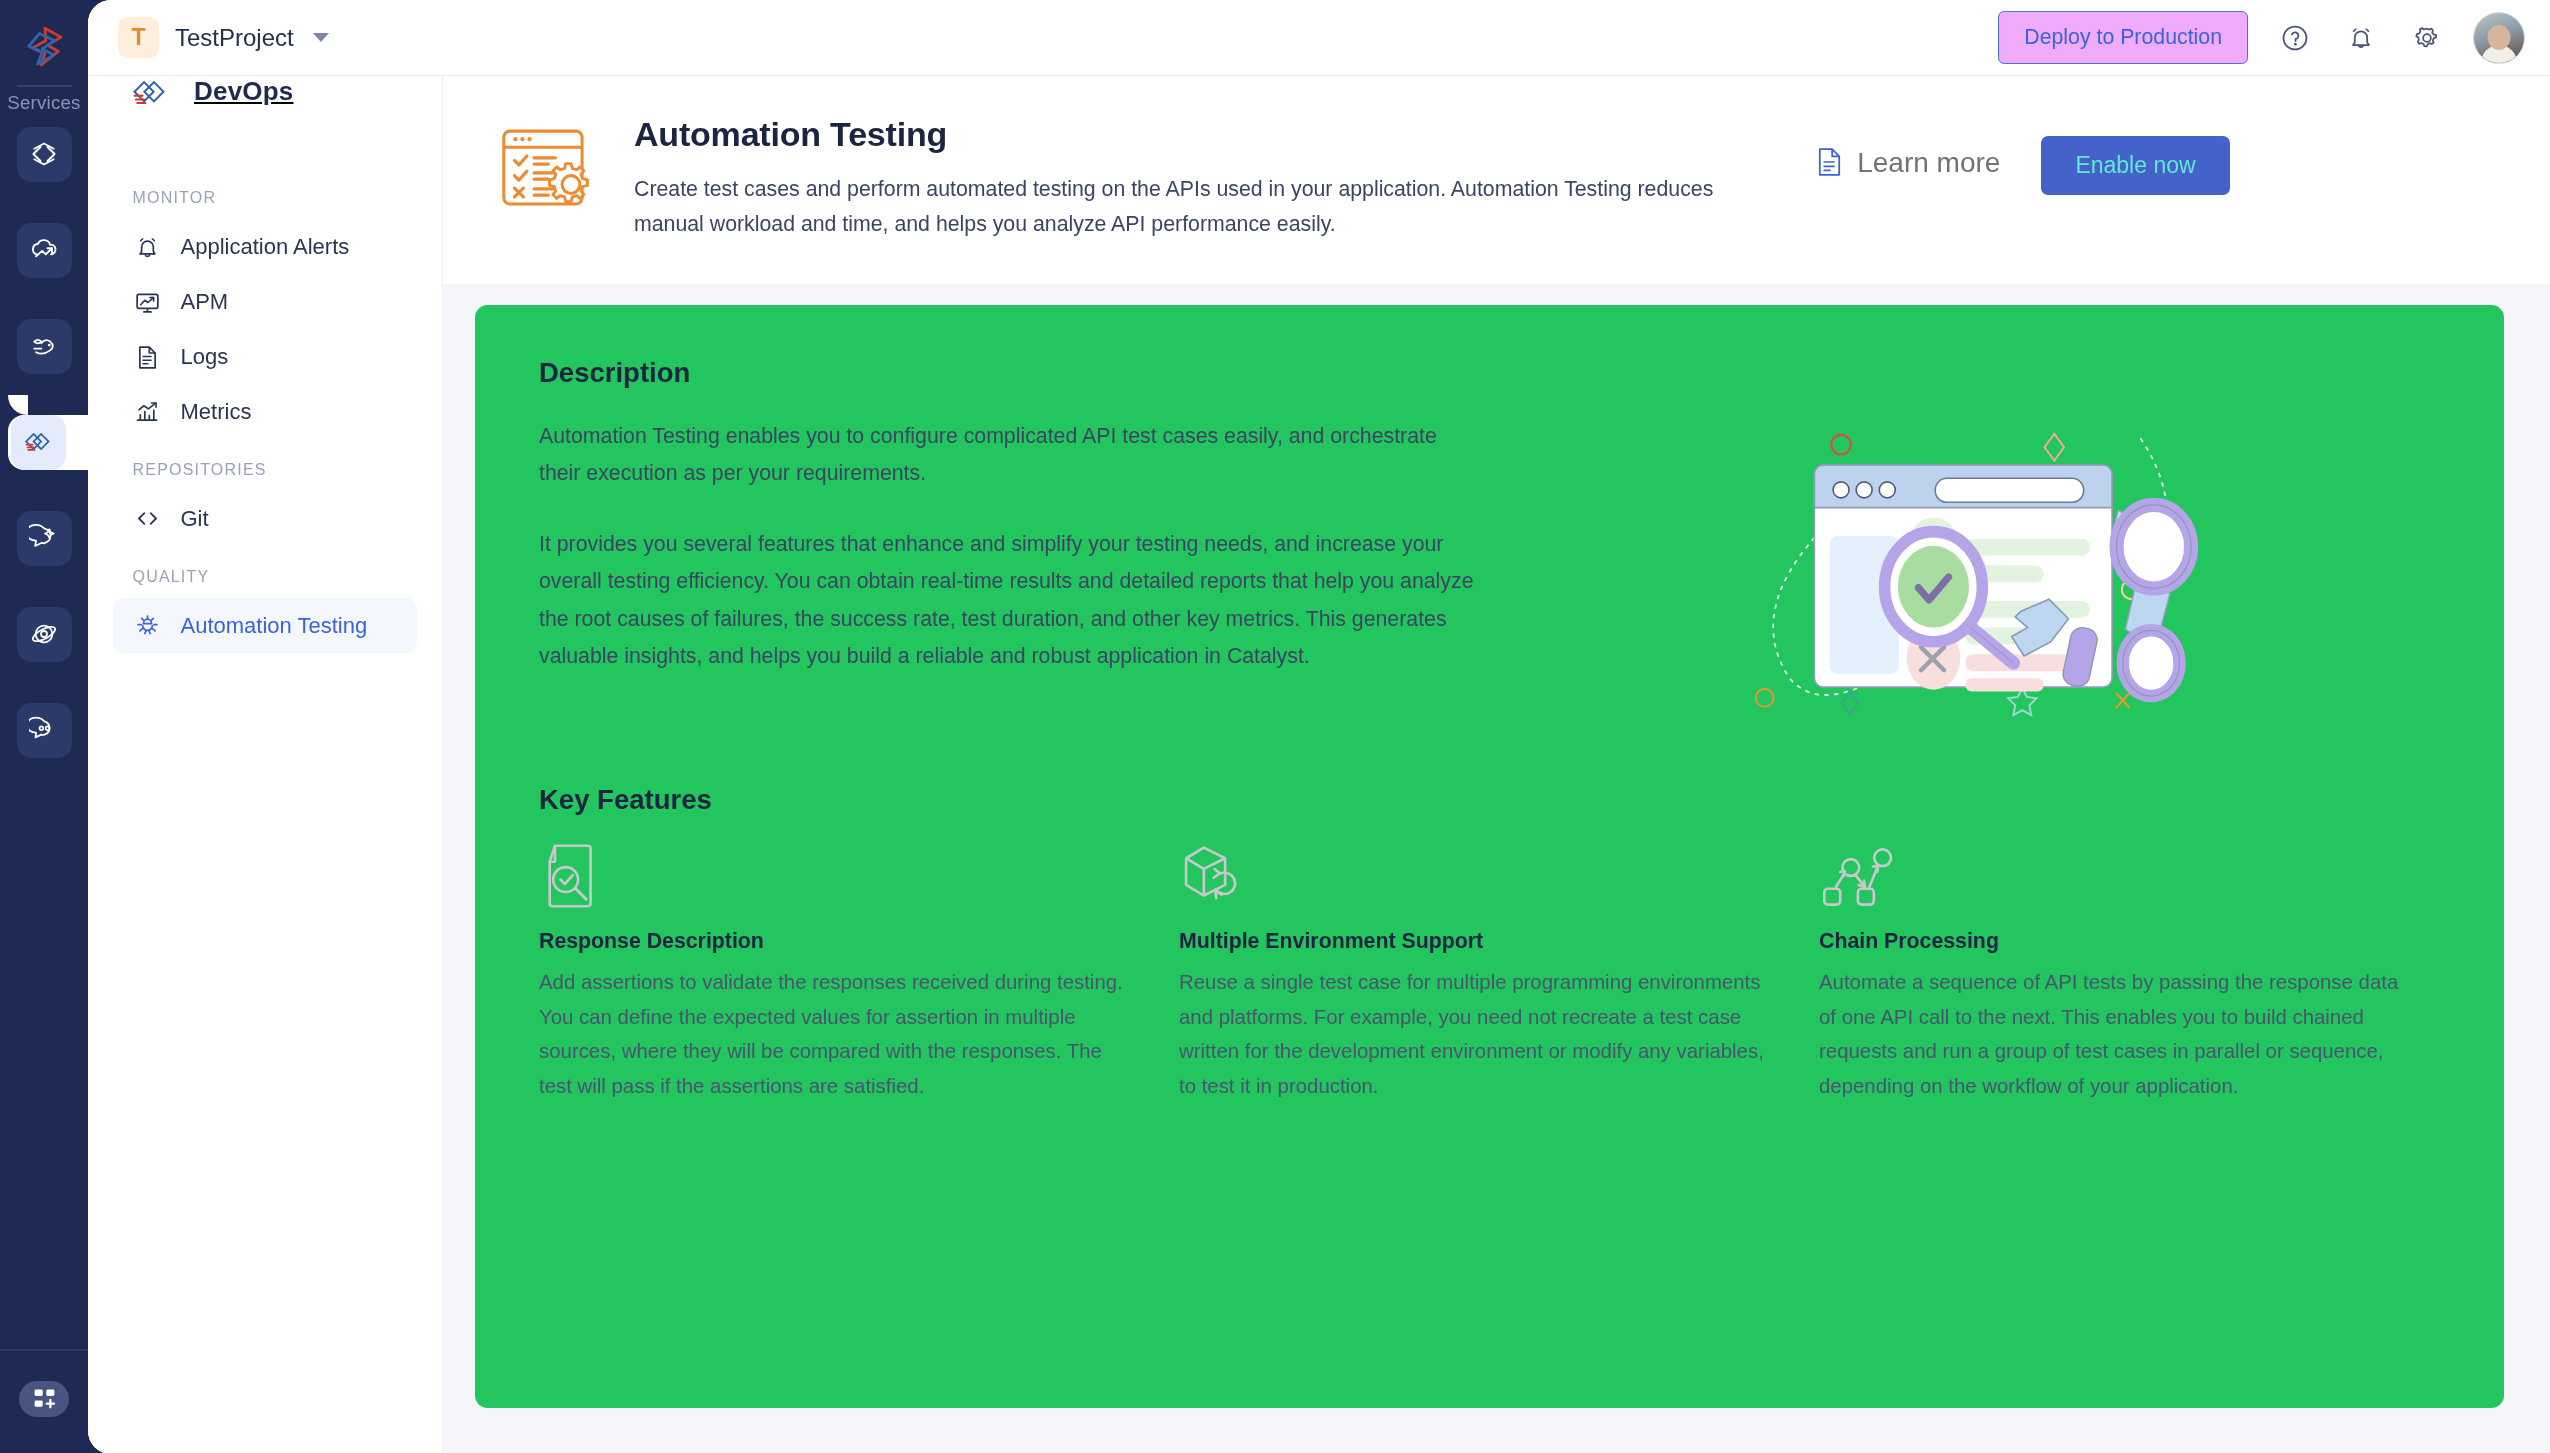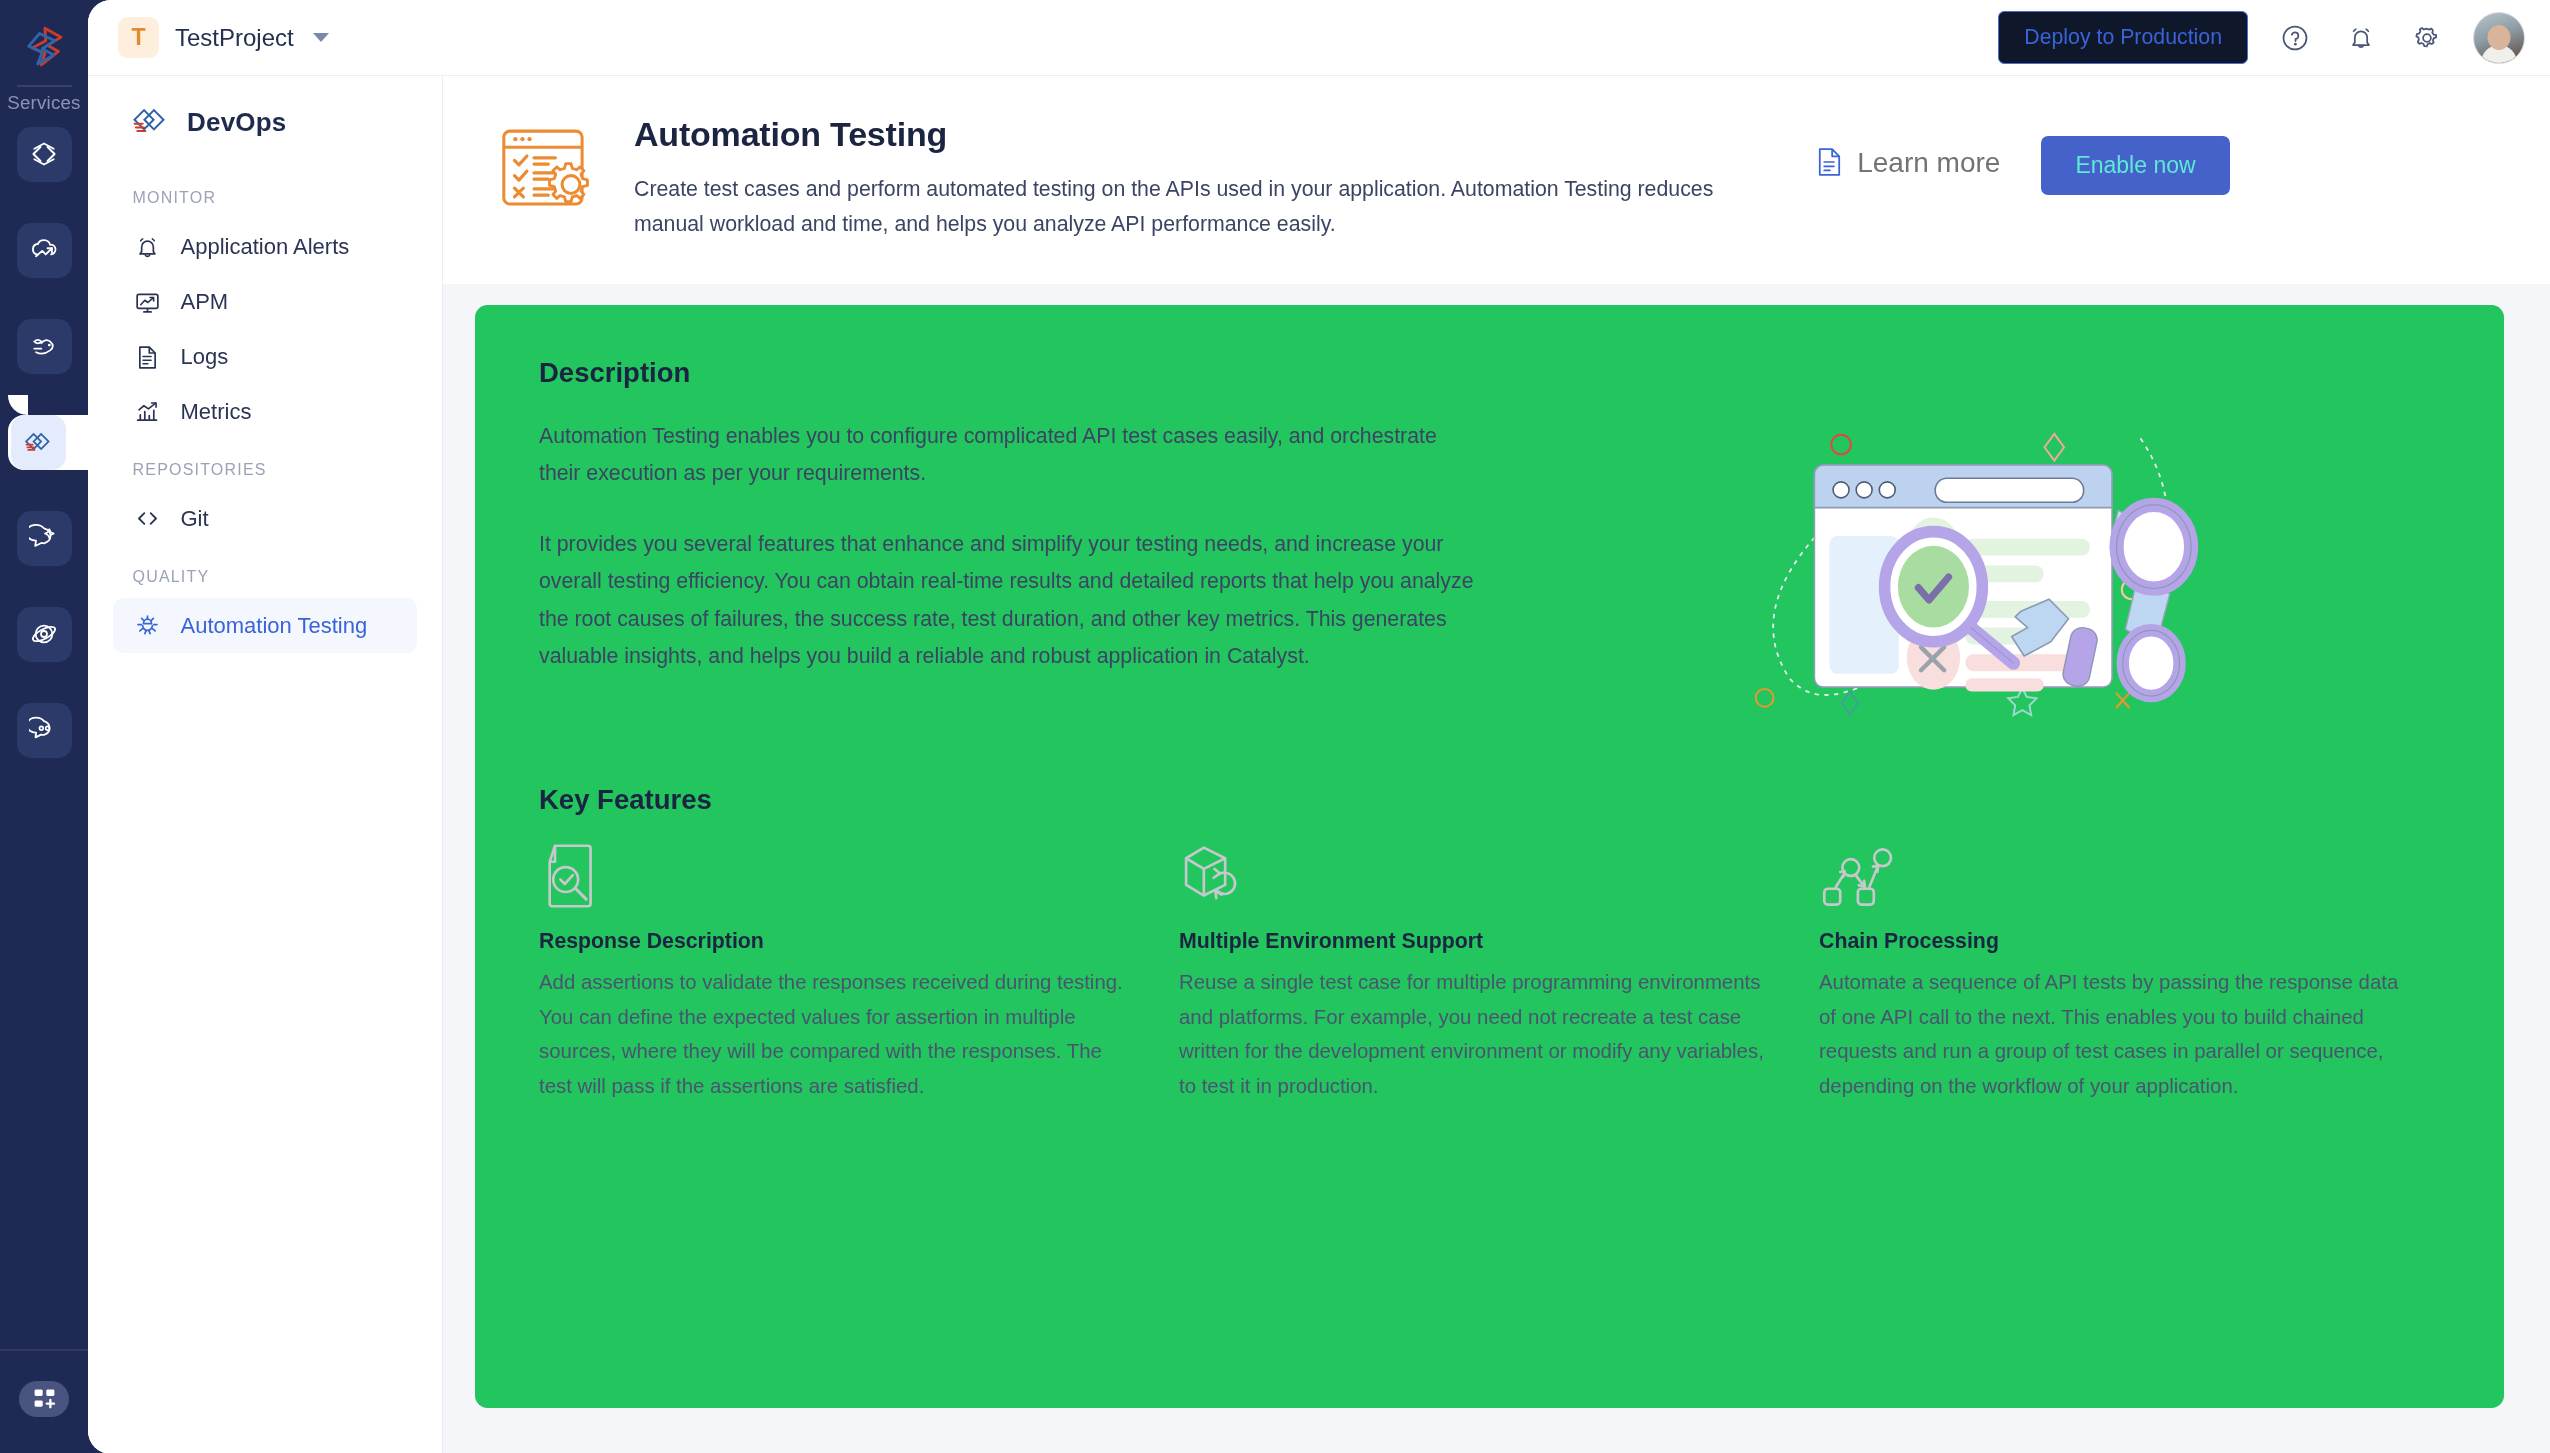--- a/index.html
+++ b/index.html
@@ -75,21 +75,21 @@
   .project-avatar {
     width: 41px; height: 41px; border-radius: 9.8px; background: #fdefdc;
     display: flex; align-items: center; justify-content: center;
     color: #e08b2e; font-size: 23px; font-weight: 600;
   }
   .project-name { font-size: 24px; color: #24304f; font-weight: 400; }
   .caret { width: 0; height: 0; border-left: 8px solid transparent; border-right: 8px solid transparent; border-top: 9px solid #7b86a8; margin-left: 3.6px; }
   .topbar-spacer { flex: 1; }
   .topbar-actions { display: flex; align-items: center; gap: 27px; }
   .deploy-btn {
-    border: 1.8px solid #4a6ed6; color: #3a63d8; background: #0f172a;
+    border: 1.8px solid #4a6ed6; color: #3a63d8; background: #f0abfc;
     font-size: 21.3px; padding: 13.3px 25px; border-radius: 6.2px; cursor: pointer;
     font-family: "Liberation Sans", sans-serif; white-space: nowrap;
   }
   .icon-btn { width: 39px; height: 39px; display:flex; align-items:center; justify-content:center; cursor: pointer; }
   .avatar-img {
     width: 52px; height: 52px; border-radius: 50%; overflow: hidden;
     background: linear-gradient(160deg,#b9c6cd 0%, #8d9ba4 45%, #5b4437 100%);
     border: 0.9px solid #d4d9e2; position: relative;
   }
   .avatar-img::after {
@@ -103,21 +103,21 @@
 
   
   .body-split { flex: 1; display: flex; min-height: 0; }
 
   
   .leftnav {
     width: 355px; flex: 0 0 355px; background: #ffffff;
     border-right: 0.9px solid #eceef3; border-top: 0.9px solid #eceef3;
     padding: 0 25px;
   }
-  .devops-head { display: flex; align-items: center; gap: 20px; height: 92px; padding-left: 18px; }
+  .devops-head { display: flex; align-items: flex-start; gap: 27px; height: 92px; padding-left: 18px; text-decoration: underline; }
   .devops-title { font-size: 26px; color: #1f2b4d; font-weight: 600; letter-spacing: 0.2px; }
   .nav-group-label {
     font-size: 16px; color: #9aa2b8; letter-spacing: 1.2px; font-weight: 500;
     padding-left: 19.5px; margin-top: 21.3px; margin-bottom: 12.4px;
   }
   .nav-item {
     display: flex; align-items: center; gap: 18px; height: 55px;
     padding-left: 19.5px; border-radius: 10.7px; cursor: pointer;
     font-size: 22px; color: #2b3553;
   }

